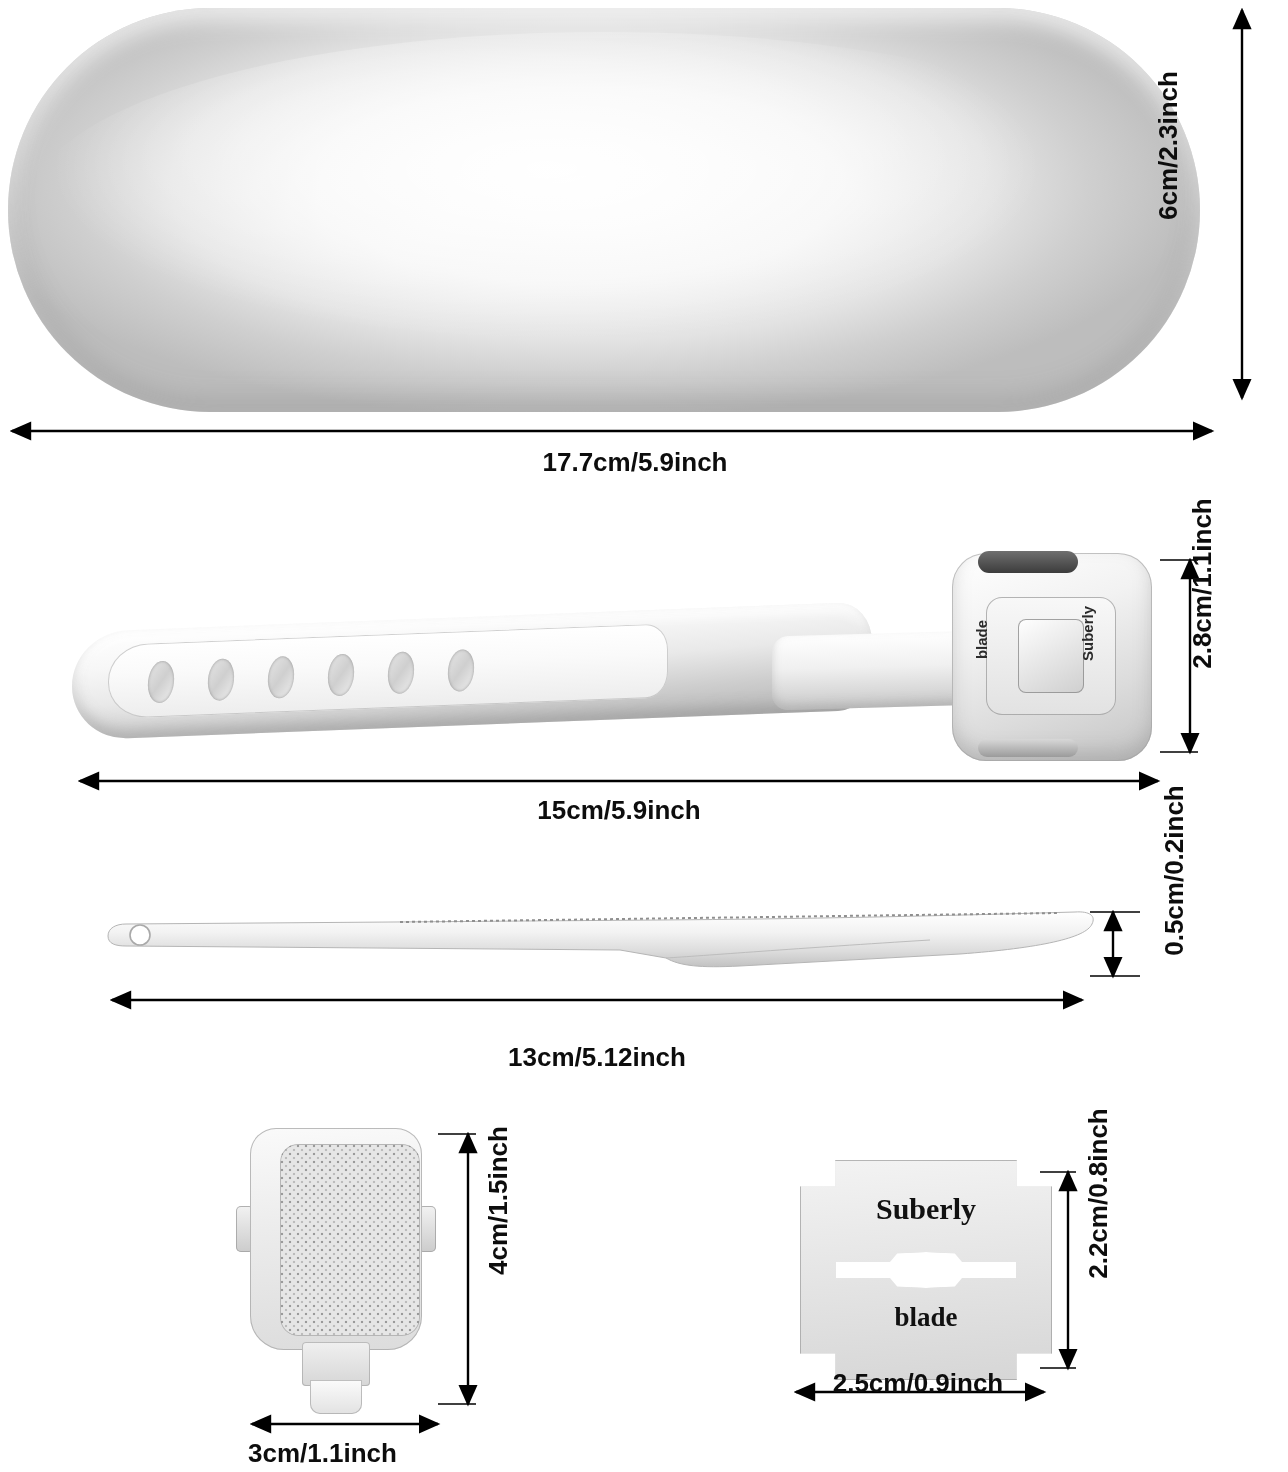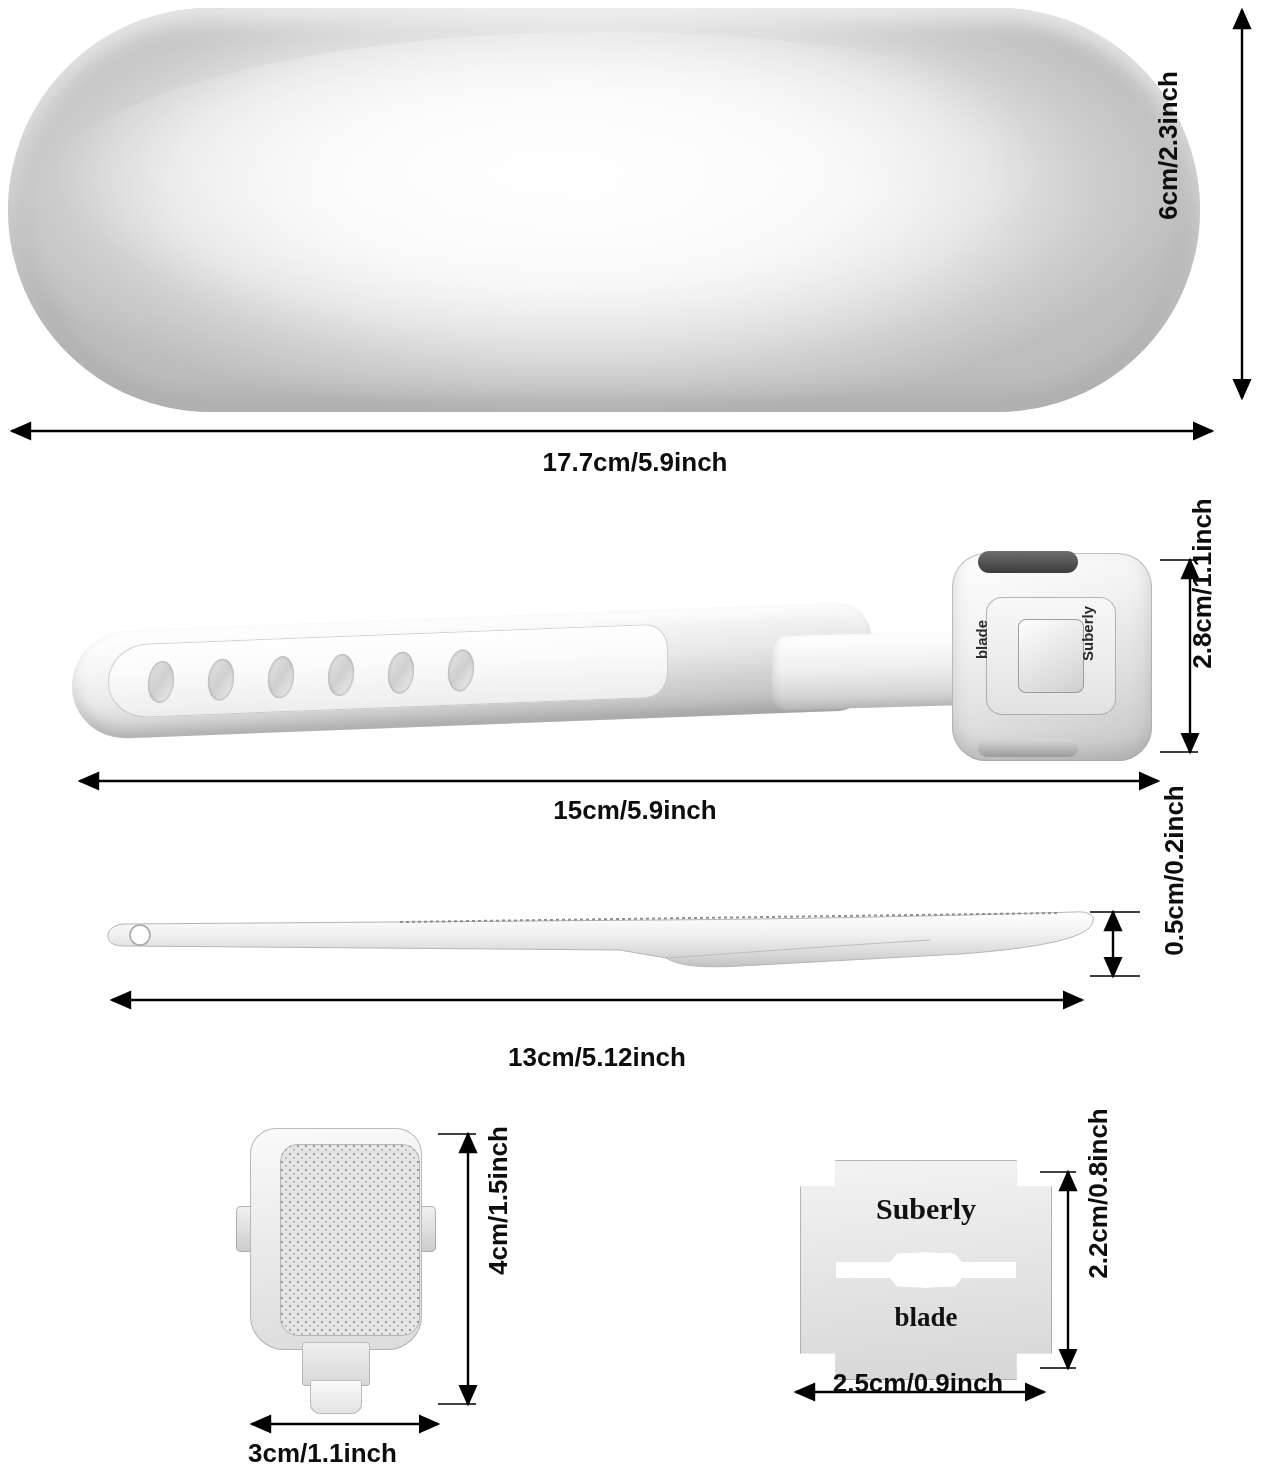--- a/index.html
+++ b/index.html
@@ -387,21 +387,21 @@
 
     <line x1="796" y1="1392" x2="1044" y2="1392" stroke="#000" stroke-width="2.4" marker-start="url(#ah2)" marker-end="url(#ah)"></line>
   </svg>
 
   <div class="dim-label vert" style="left:1168px; top:130px; width:160px; text-align:center; font-size:26px; margin-left:-80px;">6cm/2.3inch</div>
 
   <div class="dim-label" style="left:0; top:447px; width:1224px; text-align:center; font-size:26px;margin-left:23px;">17.7cm/5.9inch</div>
 
   <div class="dim-label vert" style="left:1202px; top:568px; width:190px; text-align:center; font-size:26px; margin-left:-95px;">2.8cm/1.1inch</div>
 
-  <div class="dim-label" style="left:96px; top:795px; width:1078px; text-align:center; font-size:26px;">15cm/5.9inch</div>
+  <div class="dim-label" style="left:80px; top:795px; width:1078px; text-align:center; font-size:26px;">15cm/5.9inch</div>
 
   <div class="dim-label vert" style="left:1174px; top:855px; width:190px; text-align:center; font-size:26px; margin-left:-95px;">0.5cm/0.2inch</div>
 
   <div class="dim-label" style="left:112px; top:1014px; width:970px; text-align:center; font-size:26px;margin-top:28px;">13cm/5.12inch</div>
 
   <div class="dim-label vert" style="left:498px; top:1185px; width:180px; text-align:center; font-size:26px; margin-left:-90px;">4cm/1.5inch</div>
 
   <div class="dim-label" style="left:248px; top:1438px; width:196px; text-align:left; font-size:26px;">3cm/1.1inch</div>
 
   <div class="dim-label vert" style="left:1098px; top:1178px; width:190px; text-align:center; font-size:26px; margin-left:-95px;">2.2cm/0.8inch</div>

